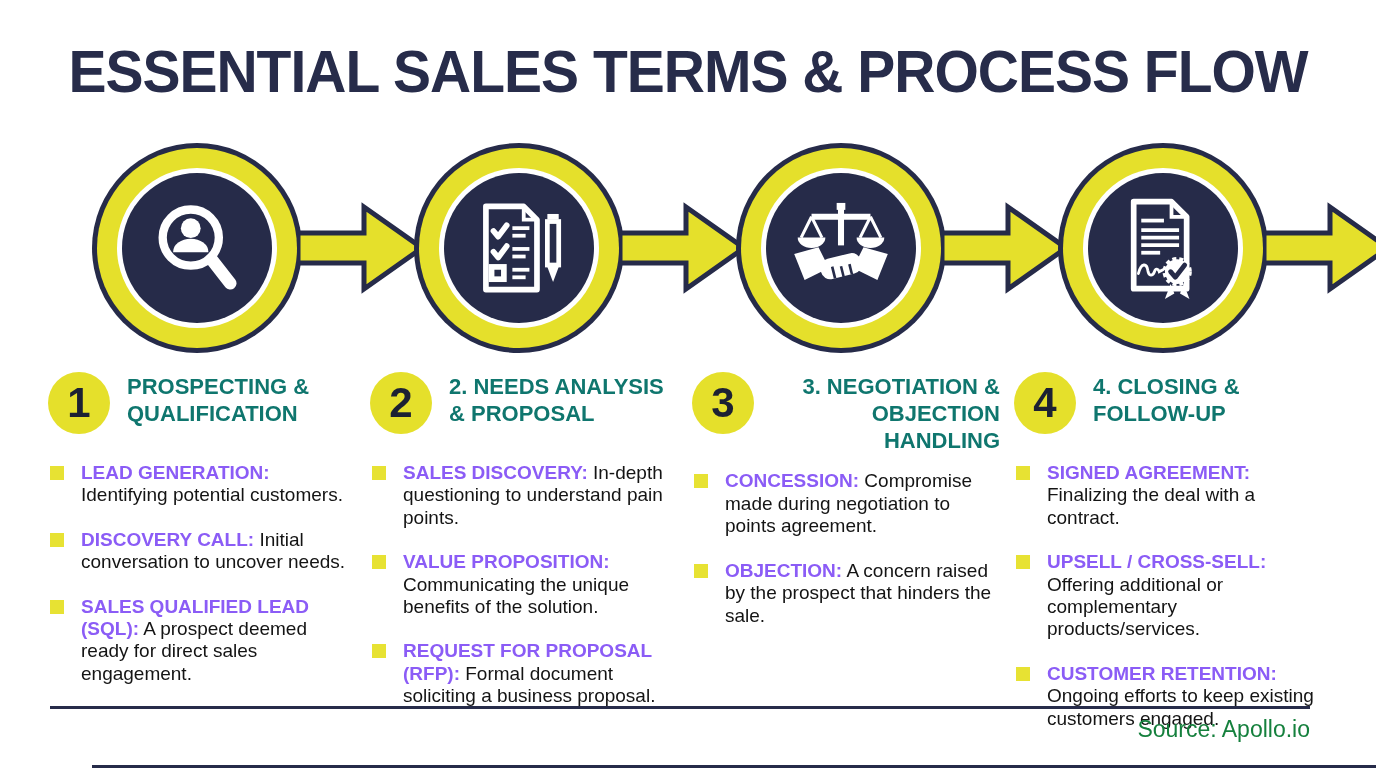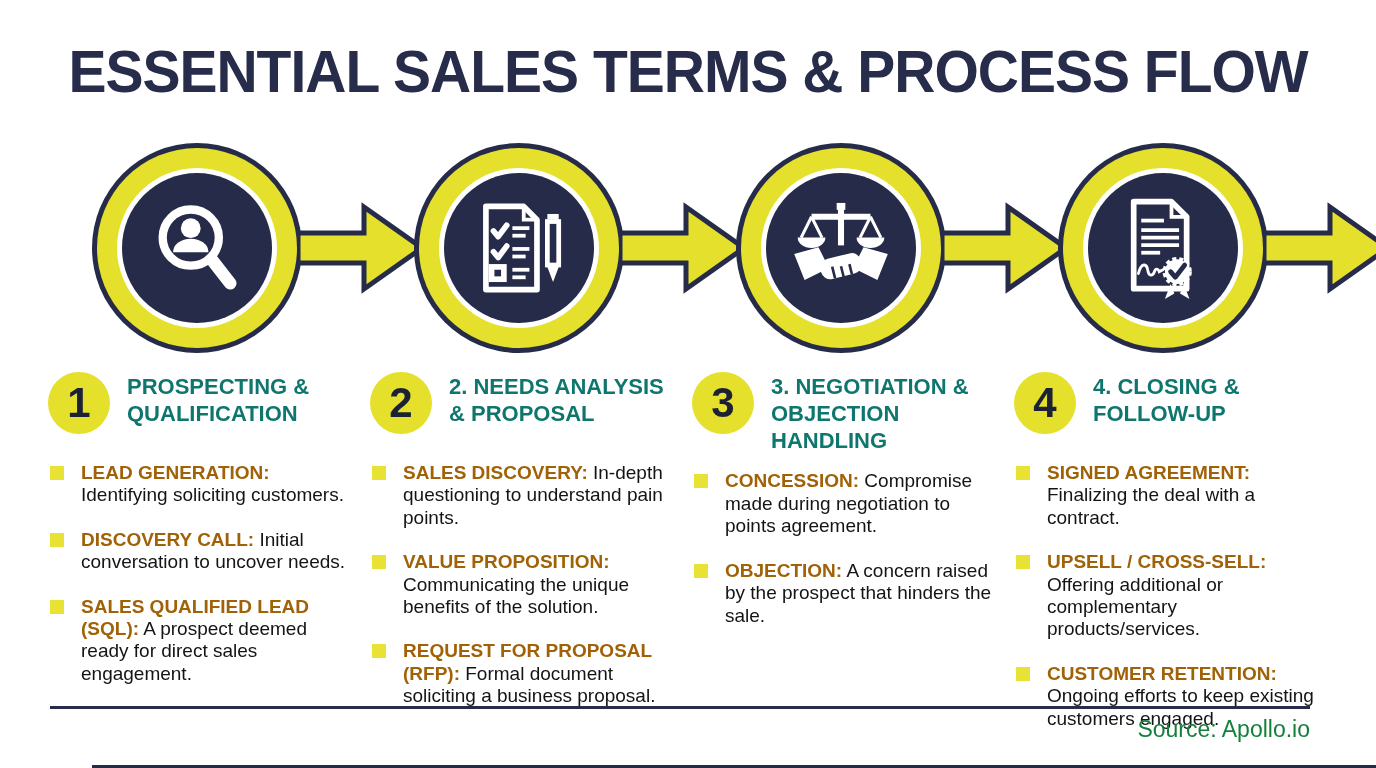--- a/index.html
+++ b/index.html
@@ -48,33 +48,33 @@
     flex:0 0 auto;width:62px;height:62px;border-radius:50%;
     background:#e5e02b;display:flex;align-items:center;justify-content:center;
   }
   .badge span{font-size:42px;font-weight:700;color:#1c2133;line-height:1;}
   .step-title{
     margin:2px 0 0 17px;font-size:22px;line-height:1.22;font-weight:700;
     color:#0f766e;letter-spacing:0;
   }
   .col:nth-child(1) .step-title{max-width:205px;}
   .col:nth-child(2) .step-title{max-width:228px;}
-  .col:nth-child(3) .step-title{max-width:258px;}
+  .col:nth-child(3) .step-title{max-width:258px;text-align:right;}
   .col:nth-child(4) .step-title{max-width:192px;}
 
   ul.terms{list-style:none;margin:16px 0 0 0;padding:0;}
   ul.terms li{
     position:relative;padding-left:33px;margin-bottom:22px;
     font-size:19px;line-height:1.18;color:#141414;
   }
   ul.terms li::before{
     content:"";position:absolute;left:2px;top:4px;width:14px;height:14px;
     background:#e7e233;
   }
-  .term{font-weight:700;color:#a16207;}
+  .term{font-weight:700;color:#8b5cf6;}
   .def{font-weight:400;}
 
   
   .rule{top:706px;left:50px;right:66px;height:3px;background:#272c4a;}
   .source{
     top:716px;right:66px;
     font-size:23px;color:#15803d;
   }
   .bottom-bar{bottom:0;left:92px;right:0;height:3px;background:#262b49;}
 </style>
@@ -176,21 +176,21 @@
   <div class="band columns">
 
     <div class="col">
       <div class="step-head">
         <div class="badge">
           <span>1</span>
         </div>
         <h2 class="step-title">PROSPECTING &amp; QUALIFICATION</h2>
       </div>
       <ul class="terms">
-        <li><span class="term">LEAD GENERATION:</span><span class="def"> Identifying soliciting customers.</span></li>
+        <li><span class="term">LEAD GENERATION:</span><span class="def"> Identifying potential customers.</span></li>
         <li><span class="term">DISCOVERY CALL:</span><span class="def"> Initial conversation to uncover needs.</span></li>
         <li><span class="term">SALES QUALIFIED LEAD (SQL):</span><span class="def"> A prospect deemed ready for direct sales engagement.</span></li>
       </ul>
     </div>
 
     <div class="col">
       <div class="step-head">
         <div class="badge">
           <span>2</span>
         </div>

